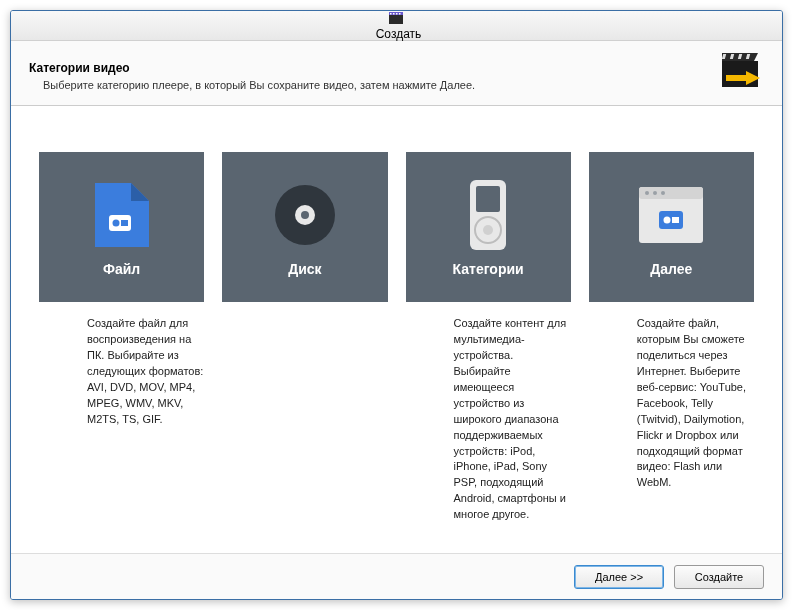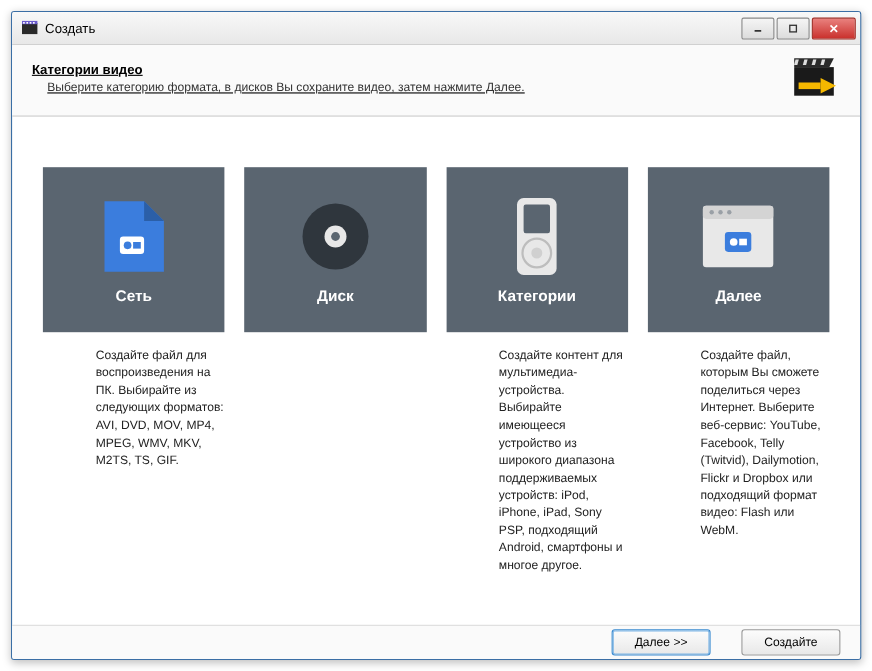--- a/index.html
+++ b/index.html
@@ -22,20 +22,21 @@
       flex-direction: column;
       overflow: hidden;
     }
     .titlebar {
       height: 30px;
       background: linear-gradient(to bottom, #f8f8f8, #e8e8e8);
       border-bottom: 1px solid #d0d0d0;
       display: flex;
       align-items: center;
       padding: 0 4px 0 8px;
+      flex-direction: column;
     }
     .titlebar-icon {
       width: 16px;
       height: 16px;
       margin-right: 6px;
     }
     .titlebar-title {
       font-size: 12px;
       color: #000;
       flex: 1;
@@ -60,23 +61,22 @@
     .titlebar-btn.close {
       background: linear-gradient(to bottom, #e9817e, #c9302c);
       color: #fff;
       border-color: #a02820;
       width: 40px;
     }
     .header {
       padding: 10px 18px 14px 18px;
       border-bottom: 1px solid #ccc;
       display: flex;
-      align-items: center;
+      align-items: flex-end;
       background: #fafafa;
-      text-decoration: underline;
     }
     .header-text { flex: 1; }
     .header-title {
       font-size: 12px;
       font-weight: bold;
       color: #000;
       margin-bottom: 4px;
     }
     .header-subtitle {
       font-size: 11px;
@@ -122,27 +122,27 @@
       font-size: 14px;
       font-weight: bold;
     }
     .category-desc {
       font-size: 11px;
       line-height: 1.45;
       color: #222;
       margin-left: 48px;
     }
     .footer {
-      height: 31px;
+      height: 46px;
       border-top: 1px solid #ddd;
       display: flex;
       align-items: center;
       justify-content: flex-end;
       padding: 0 18px;
-      gap: 28px;
+      gap: 10px;
       background: #fafafa;
     }
     .btn {
       min-width: 90px;
       height: 24px;
       padding: 0 12px;
       font-size: 11px;
       background: linear-gradient(to bottom, #fcfcfc, #e8e8e8);
       border: 1px solid #999;
       border-radius: 3px;
@@ -189,21 +189,21 @@
             <line x1="2" y1="2" x2="8" y2="8" stroke="#fff" stroke-width="1.5"></line>
             <line x1="8" y1="2" x2="2" y2="8" stroke="#fff" stroke-width="1.5"></line>
           </svg>
       </div>
     </div>
   </div>
 
   <div class="header">
     <div class="header-text">
       <div class="header-title">Категории видео</div>
-      <div class="header-subtitle">Выберите категорию формата, в дисков Вы сохраните видео, затем нажмите Далее.</div>
+      <div class="header-subtitle">Выберите категорию плеере, в который Вы сохраните видео, затем нажмите Далее.</div>
     </div>
     <div class="header-icon-wrap">
       <svg viewBox="0 0 44 40" width="44" height="40">
         <rect x="2" y="10" width="36" height="26" fill="#1a1a1a"></rect>
         <polygon points="2,2 38,2 34,10 2,10" fill="#2a2a2a"></polygon>
         <rect x="4" y="3" width="3" height="5" fill="#ddd" transform="skewX(-15)"></rect>
         <rect x="12" y="3" width="3" height="5" fill="#ddd" transform="skewX(-15)"></rect>
         <rect x="20" y="3" width="3" height="5" fill="#ddd" transform="skewX(-15)"></rect>
         <rect x="28" y="3" width="3" height="5" fill="#ddd" transform="skewX(-15)"></rect>
         <rect x="6" y="24" width="20" height="6" fill="#f5b800"></rect>
@@ -218,21 +218,21 @@
       <div class="tile">
         <div class="tile-icon">
           <svg width="62" height="72" viewBox="0 0 62 72">
             <polygon points="4,4 40,4 58,22 58,68 4,68" fill="#3b7ddd"></polygon>
             <polygon points="40,4 40,22 58,22" fill="#2b5fa8"></polygon>
             <rect x="18" y="36" width="22" height="16" rx="3" fill="#fff"></rect>
             <circle cx="25" cy="44" r="3.5" fill="#3b7ddd"></circle>
             <rect x="30" y="41" width="7" height="6" fill="#3b7ddd"></rect>
           </svg>
         </div>
-        <div class="tile-label">Сеть</div>
+        <div class="tile-label">Файл</div>
       </div>
       <div class="category-desc">Создайте файл для воспроизведения на ПК. Выбирайте из следующих форматов: AVI, DVD, MOV, MP4, MPEG, WMV, MKV, M2TS, TS, GIF.</div>
     </div>
 
     <div class="category">
       <div class="tile">
         <div class="tile-icon">
           <svg width="68" height="68" viewBox="0 0 68 68">
             <circle cx="34" cy="34" r="30" fill="#2f363d"></circle>
             <circle cx="34" cy="34" r="10" fill="#e8e8e8"></circle>

